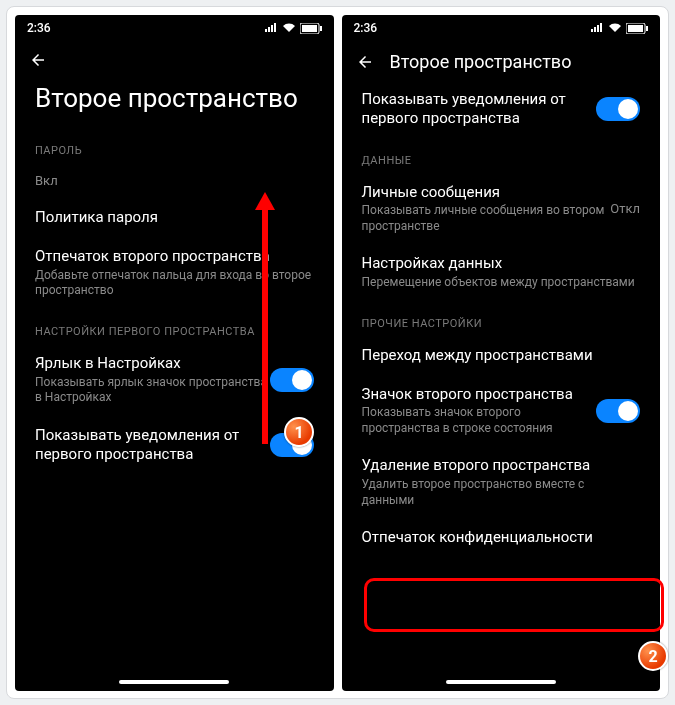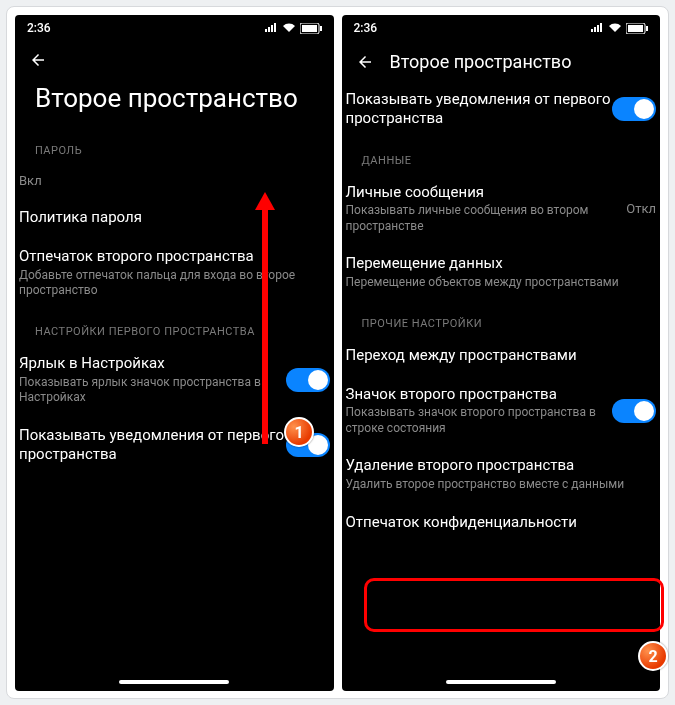--- a/index.html
+++ b/index.html
@@ -61,21 +61,21 @@
   }
   .content { flex: 1; overflow: hidden; }
   .section-head {
     font-size: 11px;
     color: #7a7a7a;
     letter-spacing: 0.5px;
     padding: 16px 20px 6px 20px;
     text-transform: uppercase;
   }
   .row {
-    padding: 10px 4px;
+    padding: 10px 20px;
     display: flex;
     align-items: center;
   }
   .row-body { flex: 1; min-width: 0; }
   .row-title { font-size: 15px; line-height: 1.25; color: #ffffff; }
   .row-sub { font-size: 12px; line-height: 1.3; color: #8a8a8a; margin-top: 2px; }
   .row-value { font-size: 13px; color: #8a8a8a; white-space: nowrap; }
   .toggle {
     width: 44px; height: 24px; border-radius: 12px;
     position: relative; flex-shrink: 0;
@@ -246,21 +246,21 @@
       <div class="row">
         <div class="row-body">
           <div class="row-title">Личные сообщения</div>
           <div class="row-sub">Показывать личные сообщения во втором пространстве</div>
         </div>
         <div class="row-value">Откл</div>
       </div>
 
       <div class="row">
         <div class="row-body">
-          <div class="row-title">Перемещение данных</div>
+          <div class="row-title">Настройках данных</div>
           <div class="row-sub">Перемещение объектов между пространствами</div>
         </div>
       </div>
 
       <div class="section-head">ПРОЧИЕ НАСТРОЙКИ</div>
 
       <div class="row">
         <div class="row-body">
             <div class="row-title">Переход между пространствами</div>
           </div>

